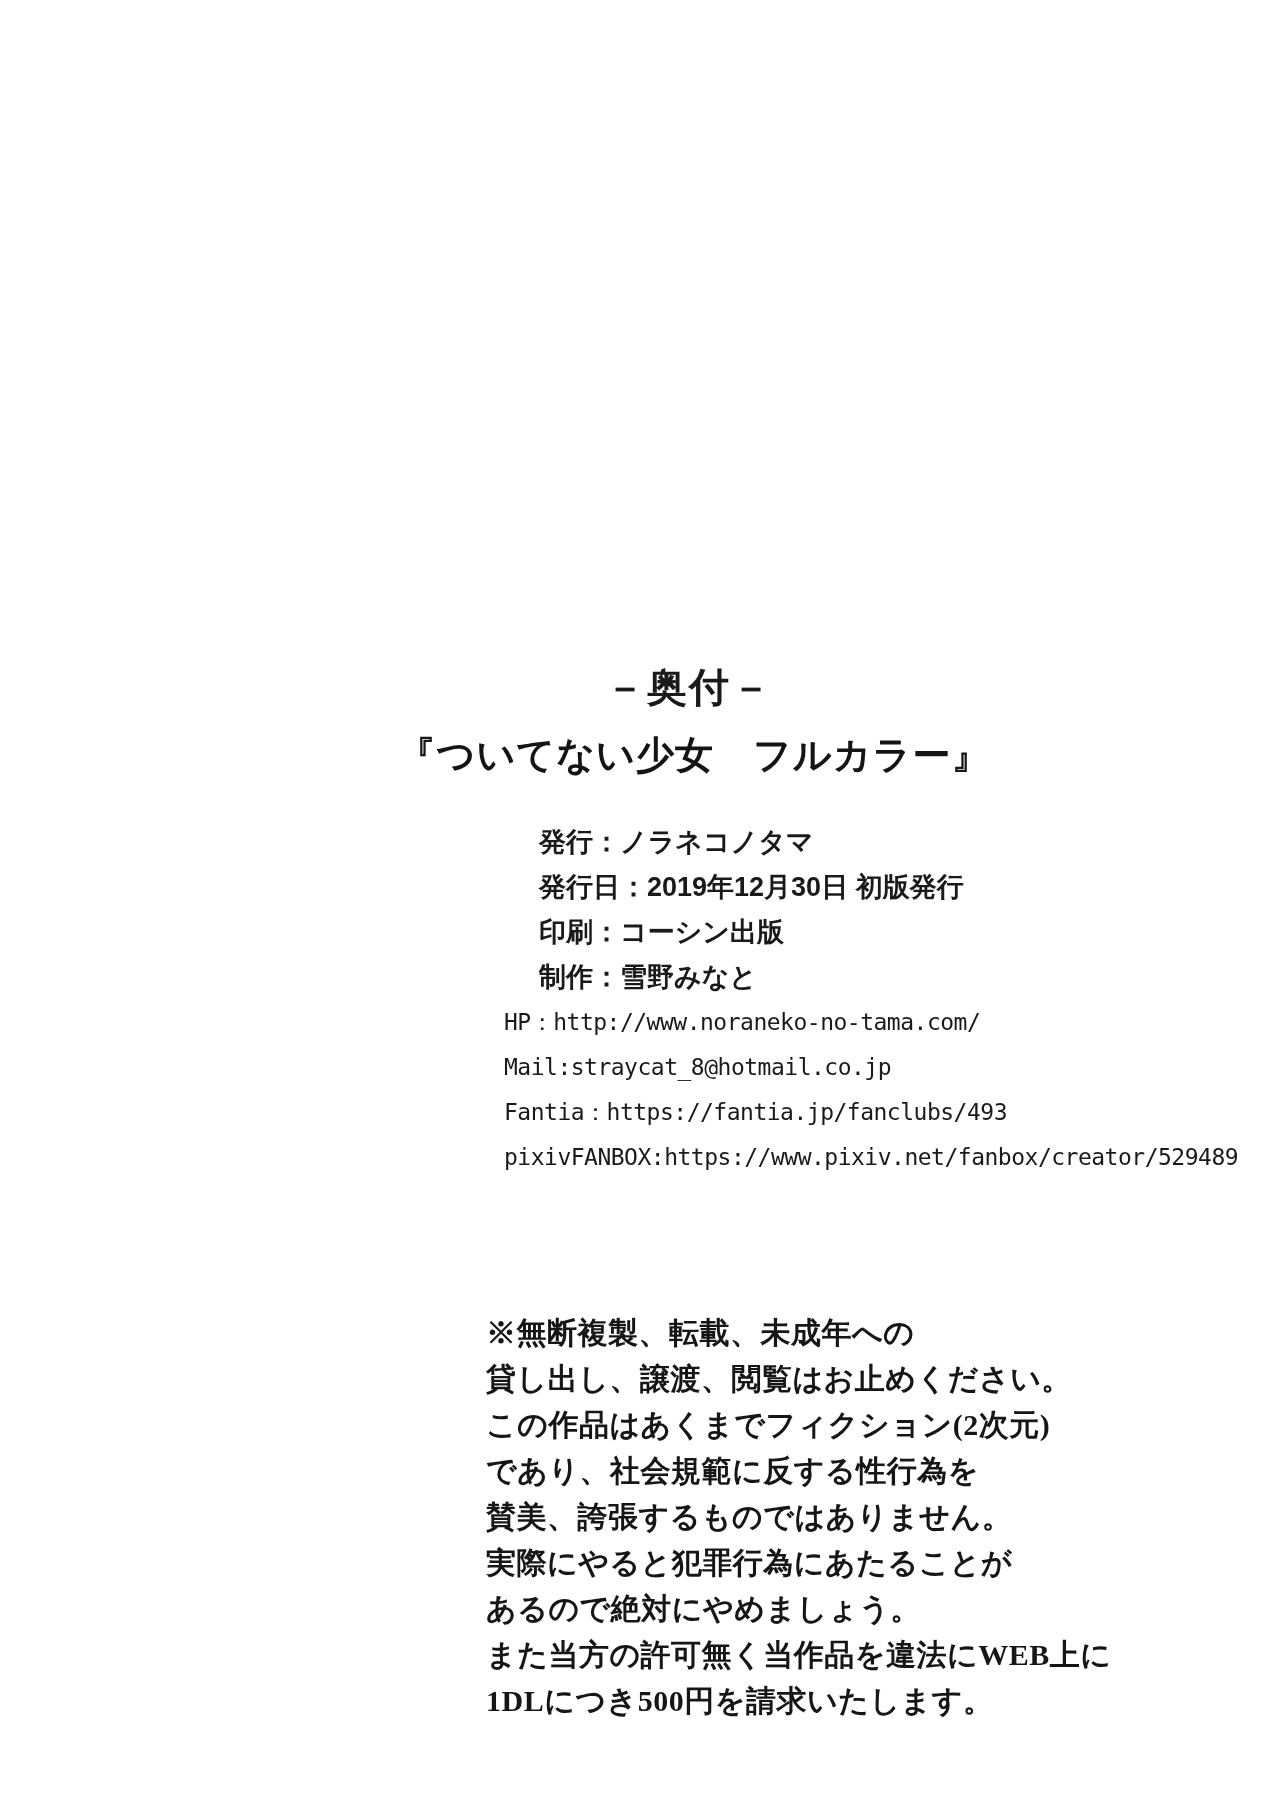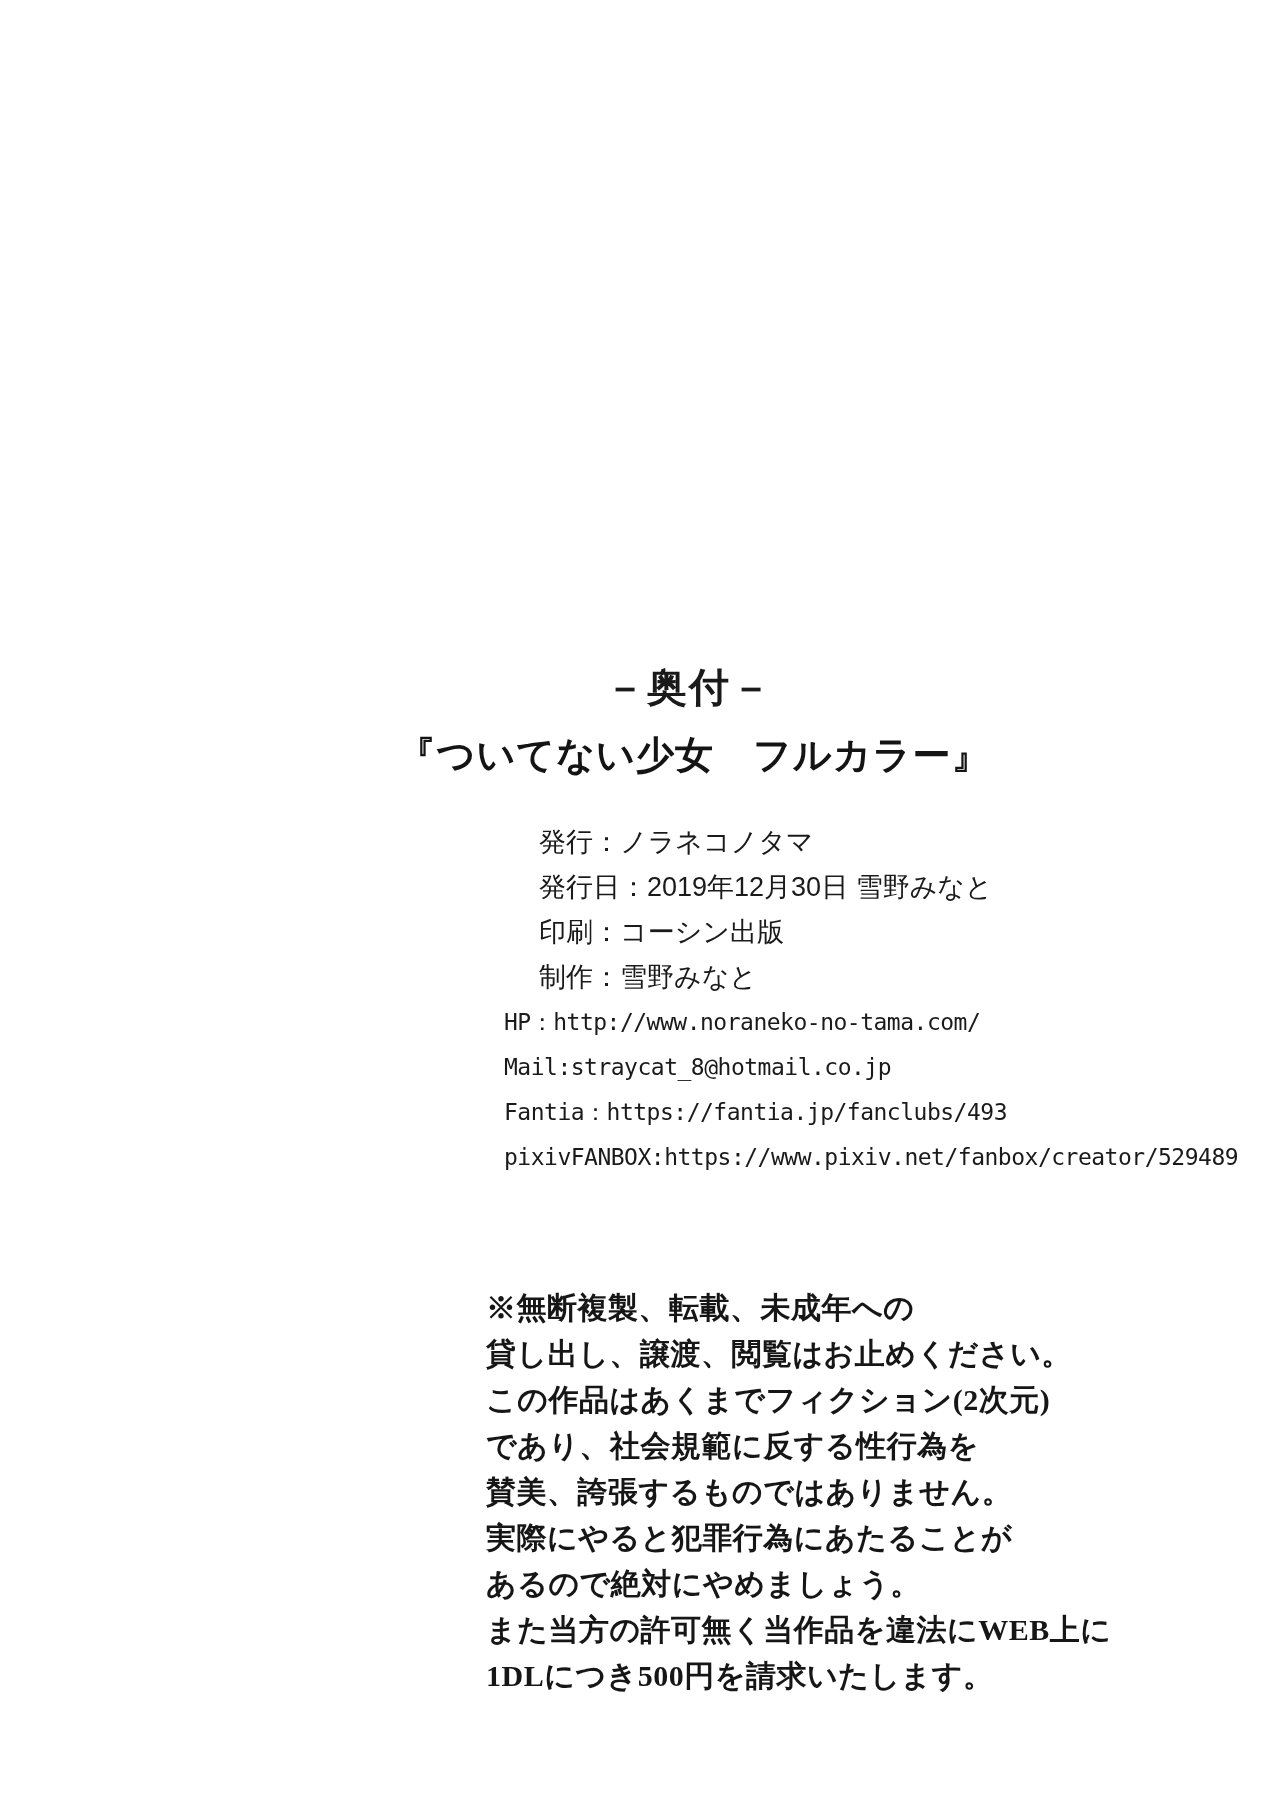--- a/index.html
+++ b/index.html
@@ -49,21 +49,21 @@
     white-space: nowrap;
   }
 
   
   .publication-block {
     position: absolute;
     top: 748px;
     left: 467px;
     font-family: "Liberation Sans", "DejaVu Sans", sans-serif;
     font-size: 27px;
-    font-weight: normal;
+    font-weight: bold;
     color: #1a1a1a;
   }
   .publication-block .line {
     height: 45px;
     line-height: 45px;
     white-space: nowrap;
   }
 
   
   .contacts-block {
@@ -77,21 +77,21 @@
   .contacts-block .line {
     height: 45px;
     line-height: 45px;
     white-space: nowrap;
     letter-spacing: -0.5px;
   }
 
   
   .disclaimer-block {
     position: absolute;
-    top: 1213px;
+    top: 1238px;
     left: 414px;
     font-family: "Liberation Serif", "DejaVu Serif", serif;
     font-size: 30px;
     font-weight: bold;
     color: #161616;
   }
   .disclaimer-block .line {
     height: 46px;
     line-height: 46px;
     white-space: nowrap;
@@ -102,21 +102,21 @@
 <body>
 
 <div class="page">
 
   <div class="colophon-header">－奥付－</div>
 
   <div class="book-title">『ついてない少女　フルカラー』</div>
 
   <div class="publication-block">
     <div class="line">発行：ノラネコノタマ</div>
-    <div class="line">発行日：2019年12月30日 雪野みなと</div>
+    <div class="line">発行日：2019年12月30日 初版発行</div>
     <div class="line">印刷：コーシン出版</div>
     <div class="line">制作：雪野みなと</div>
   </div>
 
   <div class="contacts-block">
     <div class="line">HP：http://www.noraneko-no-tama.com/</div>
     <div class="line">Mail:straycat_8@hotmail.co.jp</div>
     <div class="line">Fantia：https://fantia.jp/fanclubs/493</div>
     <div class="line">pixivFANBOX:https://www.pixiv.net/fanbox/creator/529489</div>
   </div>

